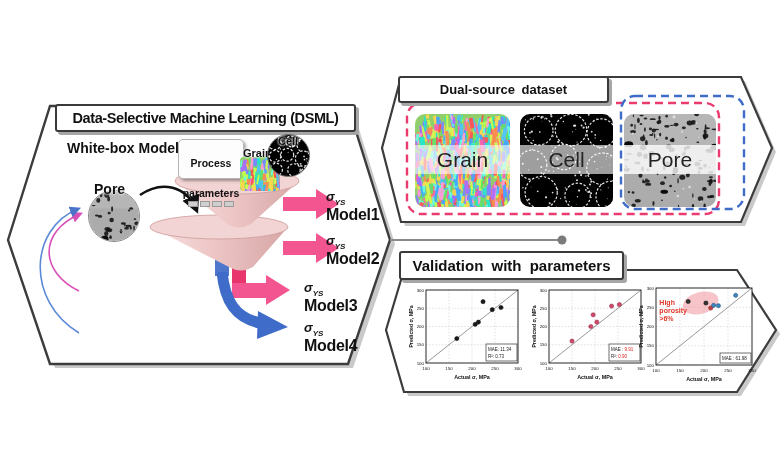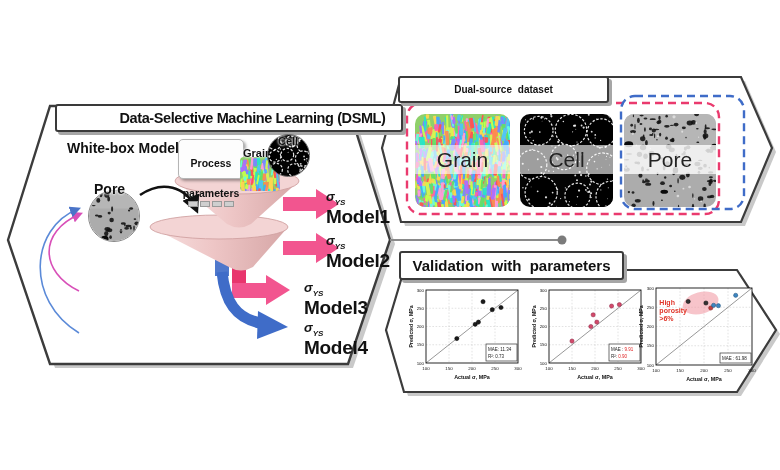--- a/index.html
+++ b/index.html
@@ -11,21 +11,21 @@
        font-weight:bold;color:#111;display:flex;align-items:center;justify-content:center;}
   .chip{overflow:hidden;}
   .band{position:absolute;left:0;right:0;display:flex;align-items:center;justify-content:center;
         color:#232323;font-weight:500;}
   .label{font-weight:bold;color:#111;white-space:nowrap;}
   .pbox{border:1px solid #8f8f8f;box-shadow:3px 3px 0 #c2c2c2;display:flex;align-items:center;
         justify-content:center;font-weight:bold;font-size:13px;color:#222;}
   .sigout{line-height:1.02;white-space:nowrap;}
   .sigout .sig{font-family:Liberation Sans, sans-serif;font-style:italic;font-weight:bold;font-size:13px;}
   .sigout .sig sub{font-size:8px;}
-  .sigout .mod{font-weight:bold;font-size:19px;letter-spacing:-0.3px;}
+  .sigout .mod{font-weight:bold;font-size:16px;letter-spacing:-0.3px;}
   .procbox{background:#fdfdfd;border:1px solid #b5b5b5;border-radius:5px;
            box-shadow:2px 2px 3px rgba(0,0,0,.35);text-align:center;}
   .procbox .pl{font-size:10.5px;font-weight:bold;line-height:1.1;margin-top:18px;}
   .keys{display:flex;gap:2px;justify-content:center;margin-top:2px;}
   .keys i{width:8px;height:4px;background:#cfcfcf;border:1px solid #9a9a9a;display:block;}
 </style>
 </head>
 <body>
 
 <div id="canvas">
@@ -82,21 +82,21 @@
 
     <path d="M79,291 C40,272 38,232 80,214" fill="none" stroke="#d84fb8" stroke-width="1.6" marker-end="url(#mMag)"></path>
     <path d="M79,333 C25,300 30,228 78,209" fill="none" stroke="#5b8ad8" stroke-width="1.6" marker-end="url(#mBlue)"></path>
 
     <path d="M140,195 C162,180 186,186 196,209" fill="none" stroke="#111" stroke-width="2.6" marker-end="url(#mBlack)"></path>
 
     <rect x="407" y="103" width="312" height="111" rx="14" fill="none" stroke="#ea3a6e" stroke-width="2.4" stroke-dasharray="8 5"></rect>
     <rect x="621" y="96" width="123" height="113" rx="14" fill="none" stroke="#3f6cc8" stroke-width="2.4" stroke-dasharray="8 5"></rect>
   </svg>
 
-  <div class="abs tab" style="left:55px;top:104px;width:297px;height:24px;font-size:14.5px;letter-spacing:-0.4px;padding-left:47px;">
+  <div class="abs tab" style="left:55px;top:104px;width:297px;height:24px;font-size:14.5px;letter-spacing:-0.4px;">
     <span>Data-Selective Machine Learning (DSML)</span>
   </div>
 
   <div class="abs label" style="left:67px;top:140px;font-size:14px;">White-box Model</div>
 
   <div class="abs procbox" style="left:178px;top:139px;width:64px;height:38px;">
     <div class="pl">Process</div>
     <div class="pl">parameters</div>
     <div class="keys">
         <i></i>
@@ -332,21 +332,21 @@
   </div>
   <div class="abs sigout" style="left:304px;top:281px;">
     <div class="sig"><span>σ</span><sub>YS</sub></div>
     <div class="mod">Model3</div>
   </div>
   <div class="abs sigout" style="left:304px;top:321px;">
     <div class="sig"><span>σ</span><sub>YS</sub></div>
     <div class="mod">Model4</div>
   </div>
 
-  <div class="abs tab" style="left:398px;top:76px;width:207px;height:23px;font-size:10px;word-spacing:3px;">
+  <div class="abs tab" style="left:398px;top:76px;width:207px;height:23px;font-size:13px;word-spacing:3px;">
     <span>Dual-source dataset</span>
   </div>
 
   <div class="abs chip" style="left:415px;top:114px;width:95px;height:93px;border-radius:10px;">
       <svg width="95" height="93" viewBox="0 0 95 93">
         <rect x="0" y="0" width="95" height="93" fill="#8fd06a"></rect>
         <rect x="66.36065140832216" y="4.488872585585341" width="1.7433714524842798" height="10.147088337922469" rx="0.8" fill="#4fc3f7" opacity="0.95" transform="rotate(-12.739517068490386 66.36065140832216 4.488872585585341)"></rect>
         <rect x="12.392169162631035" y="41.89463615650311" width="3.6067426944151517" height="13.954599546035752" rx="0.8" fill="#4fc3f7" opacity="0.95" transform="rotate(-0.40493176225572824 12.392169162631035 41.89463615650311)"></rect>
         <rect x="0.4617856873665005" y="38.42543671675958" width="2.527027163375169" height="4.901001073885709" rx="0.8" fill="#ab6bff" opacity="0.95" transform="rotate(-1.4564262004569173 0.4617856873665005 38.42543671675958)"></rect>
         <rect x="12.72782125044614" y="75.17232987424359" width="3.071251753158867" height="7.42741057719104" rx="0.8" fill="#ffd54f" opacity="0.95" transform="rotate(2.388456428423524 12.72782125044614 75.17232987424359)"></rect>

